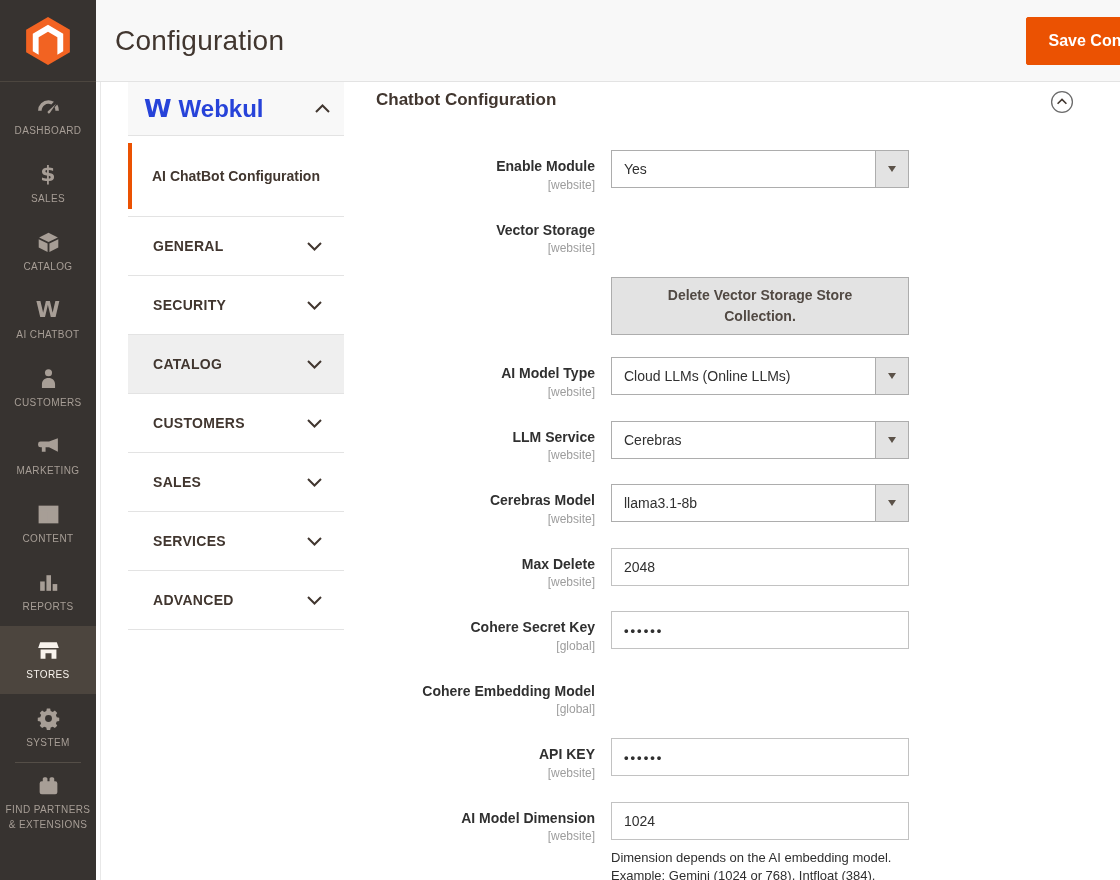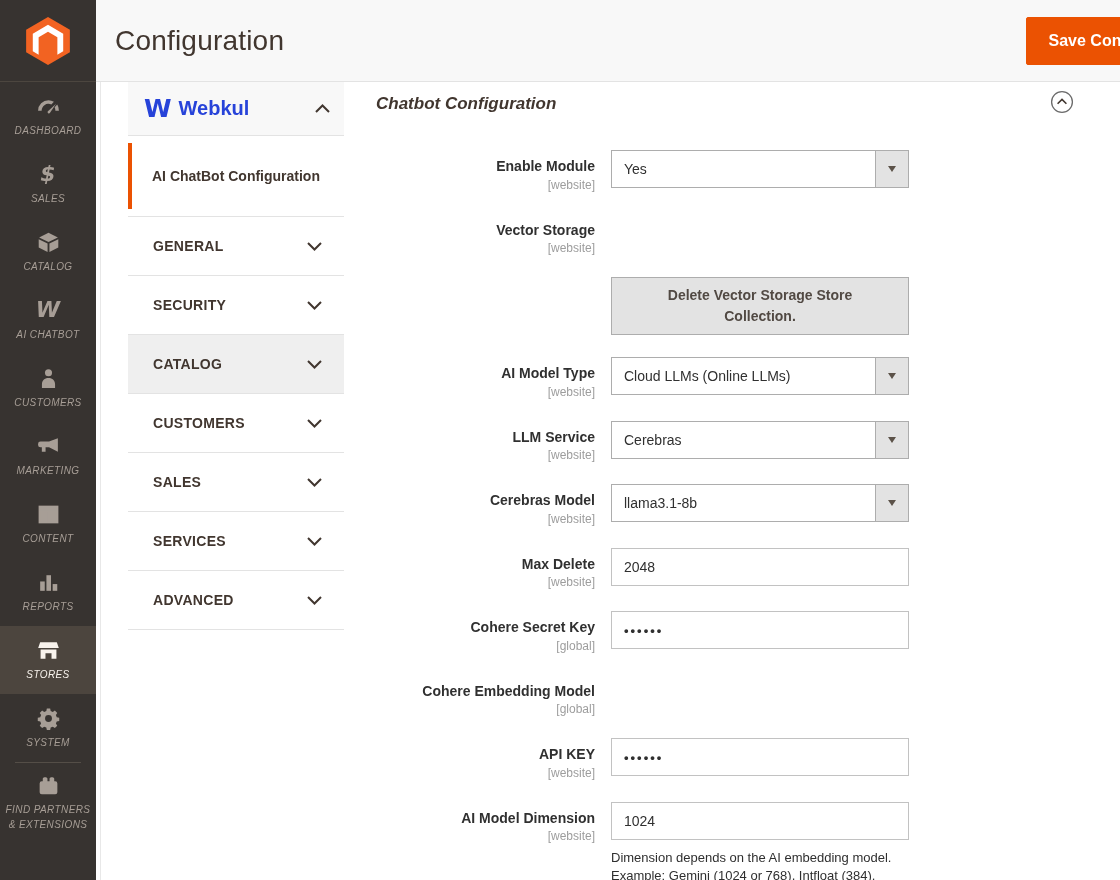--- a/index.html
+++ b/index.html
@@ -6,21 +6,21 @@
   html,body { width:1120px; height:880px; overflow:hidden; background:#fff;
     font-family:"Liberation Sans","DejaVu Sans",sans-serif; }
   .app { position:relative; width:1120px; height:880px; }
 
   
   .sidebar { position:absolute; left:0; top:0; width:96px; height:880px;
     background:#373330; z-index:5; }
   .logo { height:82px; display:flex; align-items:center; justify-content:center;
     border-bottom:1px solid #4c463f; cursor:pointer; }
   .nav-item { height:68px; display:flex; flex-direction:column; align-items:center;
-    justify-content:center; gap:5px; color:#a79e96; cursor:pointer; text-align:center;font-style:italic; }
+    justify-content:center; gap:5px; color:#a79e96; cursor:pointer; text-align:center; }
   .nav-item.active { background:#4c453e; color:#f8f3ed; }
   .nav-icon { height:26px; display:flex; align-items:center; justify-content:center; }
   .nav-icon svg { width:25px; height:25px; fill:currentColor; }
   .glyph-icon { font-size:22px; font-weight:700; line-height:26px; font-family:"DejaVu Sans",sans-serif; }
   .nav-label { font-size:10px; letter-spacing:.4px; line-height:1.45; max-width:88px; }
   .nav-item.tall { height:78px; }
   .nav-divider { height:1px; background:#544e47; margin:0 15px; }
 
   
   .header { position:absolute; left:96px; top:0; width:1083px; height:82px;
@@ -33,36 +33,36 @@
 
   .page-line { position:absolute; left:100px; top:82px; height:798px; width:1px;
     background:#e8e8e8; }
 
   
   .config-nav { position:absolute; left:128px; top:82px; width:216px; }
   .vendor-header { height:54px; background:#f8f8f8; border-bottom:1px solid #e3e3e3;
     display:flex; align-items:center; padding:0 14px 0 16px; cursor:pointer; }
   .w-mark { font-size:25px; font-weight:800; color:#2743d9; line-height:1;
     font-family:"DejaVu Sans",sans-serif; }
-  .vendor-name { font-size:20px; font-weight:700; color:#2743d9; margin-left:7px; }
+  .vendor-name { font-size:24px; font-weight:700; color:#2743d9; margin-left:7px; }
   .vendor-caret { margin-left:auto; display:flex; }
   .active-item { margin-top:7px; height:66px; background:#fff;
     border-left:4px solid #eb5202; display:flex; align-items:center;
     padding-left:20px; font-size:14px; font-weight:700; color:#41362f; cursor:pointer; }
   .accordion { margin-top:7px; border-top:1px solid #e3e3e3; }
   .acc-row { height:59px; background:#fff; border-bottom:1px solid #e3e3e3;
     display:flex; align-items:center; justify-content:space-between;
     padding:0 22px 0 25px; cursor:pointer; font-size:14px; font-weight:700;
     color:#41362f; letter-spacing:.3px; }
   .acc-row.hovered { background:#efefef; }
 
   
   .main { position:absolute; left:376px; top:82px; width:744px; }
-  .panel-head { display:flex; align-items:flex-end; justify-content:space-between;
-    padding-top:8px;font-style:italic; }
+  .panel-head { display:flex; align-items:flex-start; justify-content:space-between;
+    padding-top:8px; }
   .panel-title { font-size:17px; font-weight:700; color:#41362f; }
   .collapse-circle { margin-right:46px; cursor:pointer; display:flex; }
   .form { margin-top:36px; }
   .row { display:flex; margin-bottom:22px; }
   .label-col { width:219px; text-align:right; padding-top:8px; }
   .field-label { font-size:14px; font-weight:700; color:#303030; line-height:1.25; }
   .field-scope { font-size:12px; color:#9d9d9d; margin-top:2px; }
   .control-col { margin-left:16px; width:298px; }
   .select { width:298px; height:38px; border:1px solid #adadad; background:#fff;
     display:flex; cursor:pointer; }

